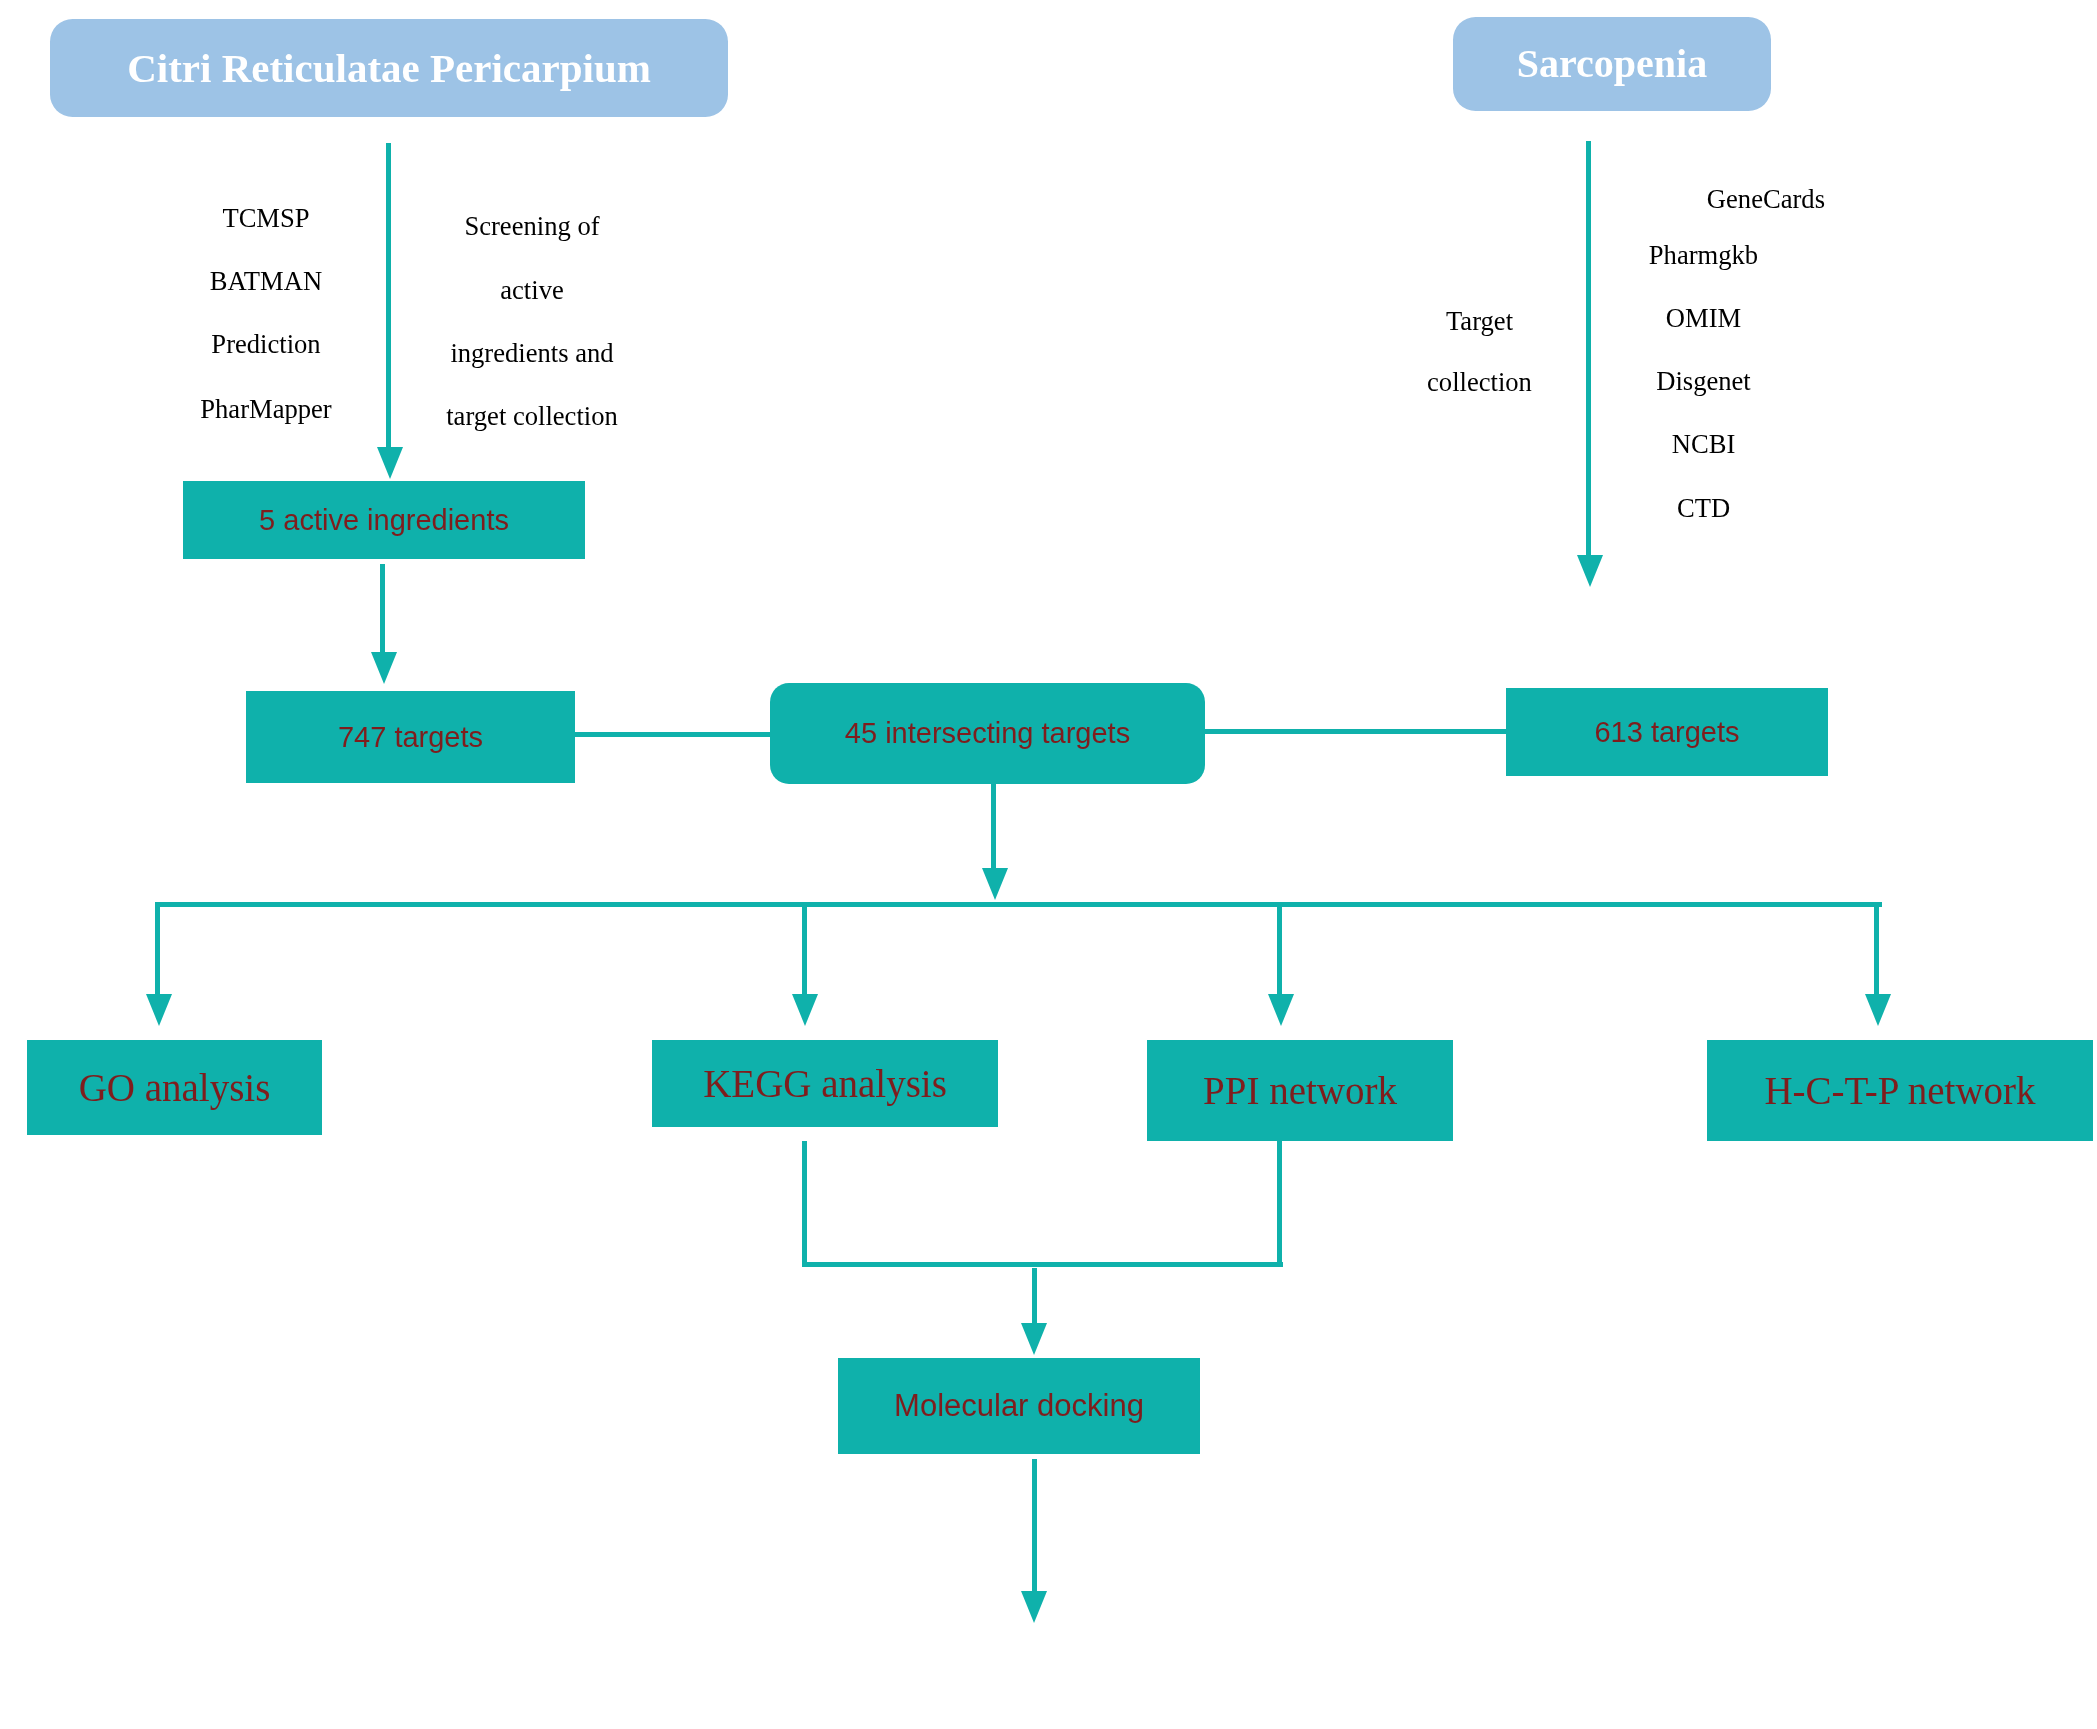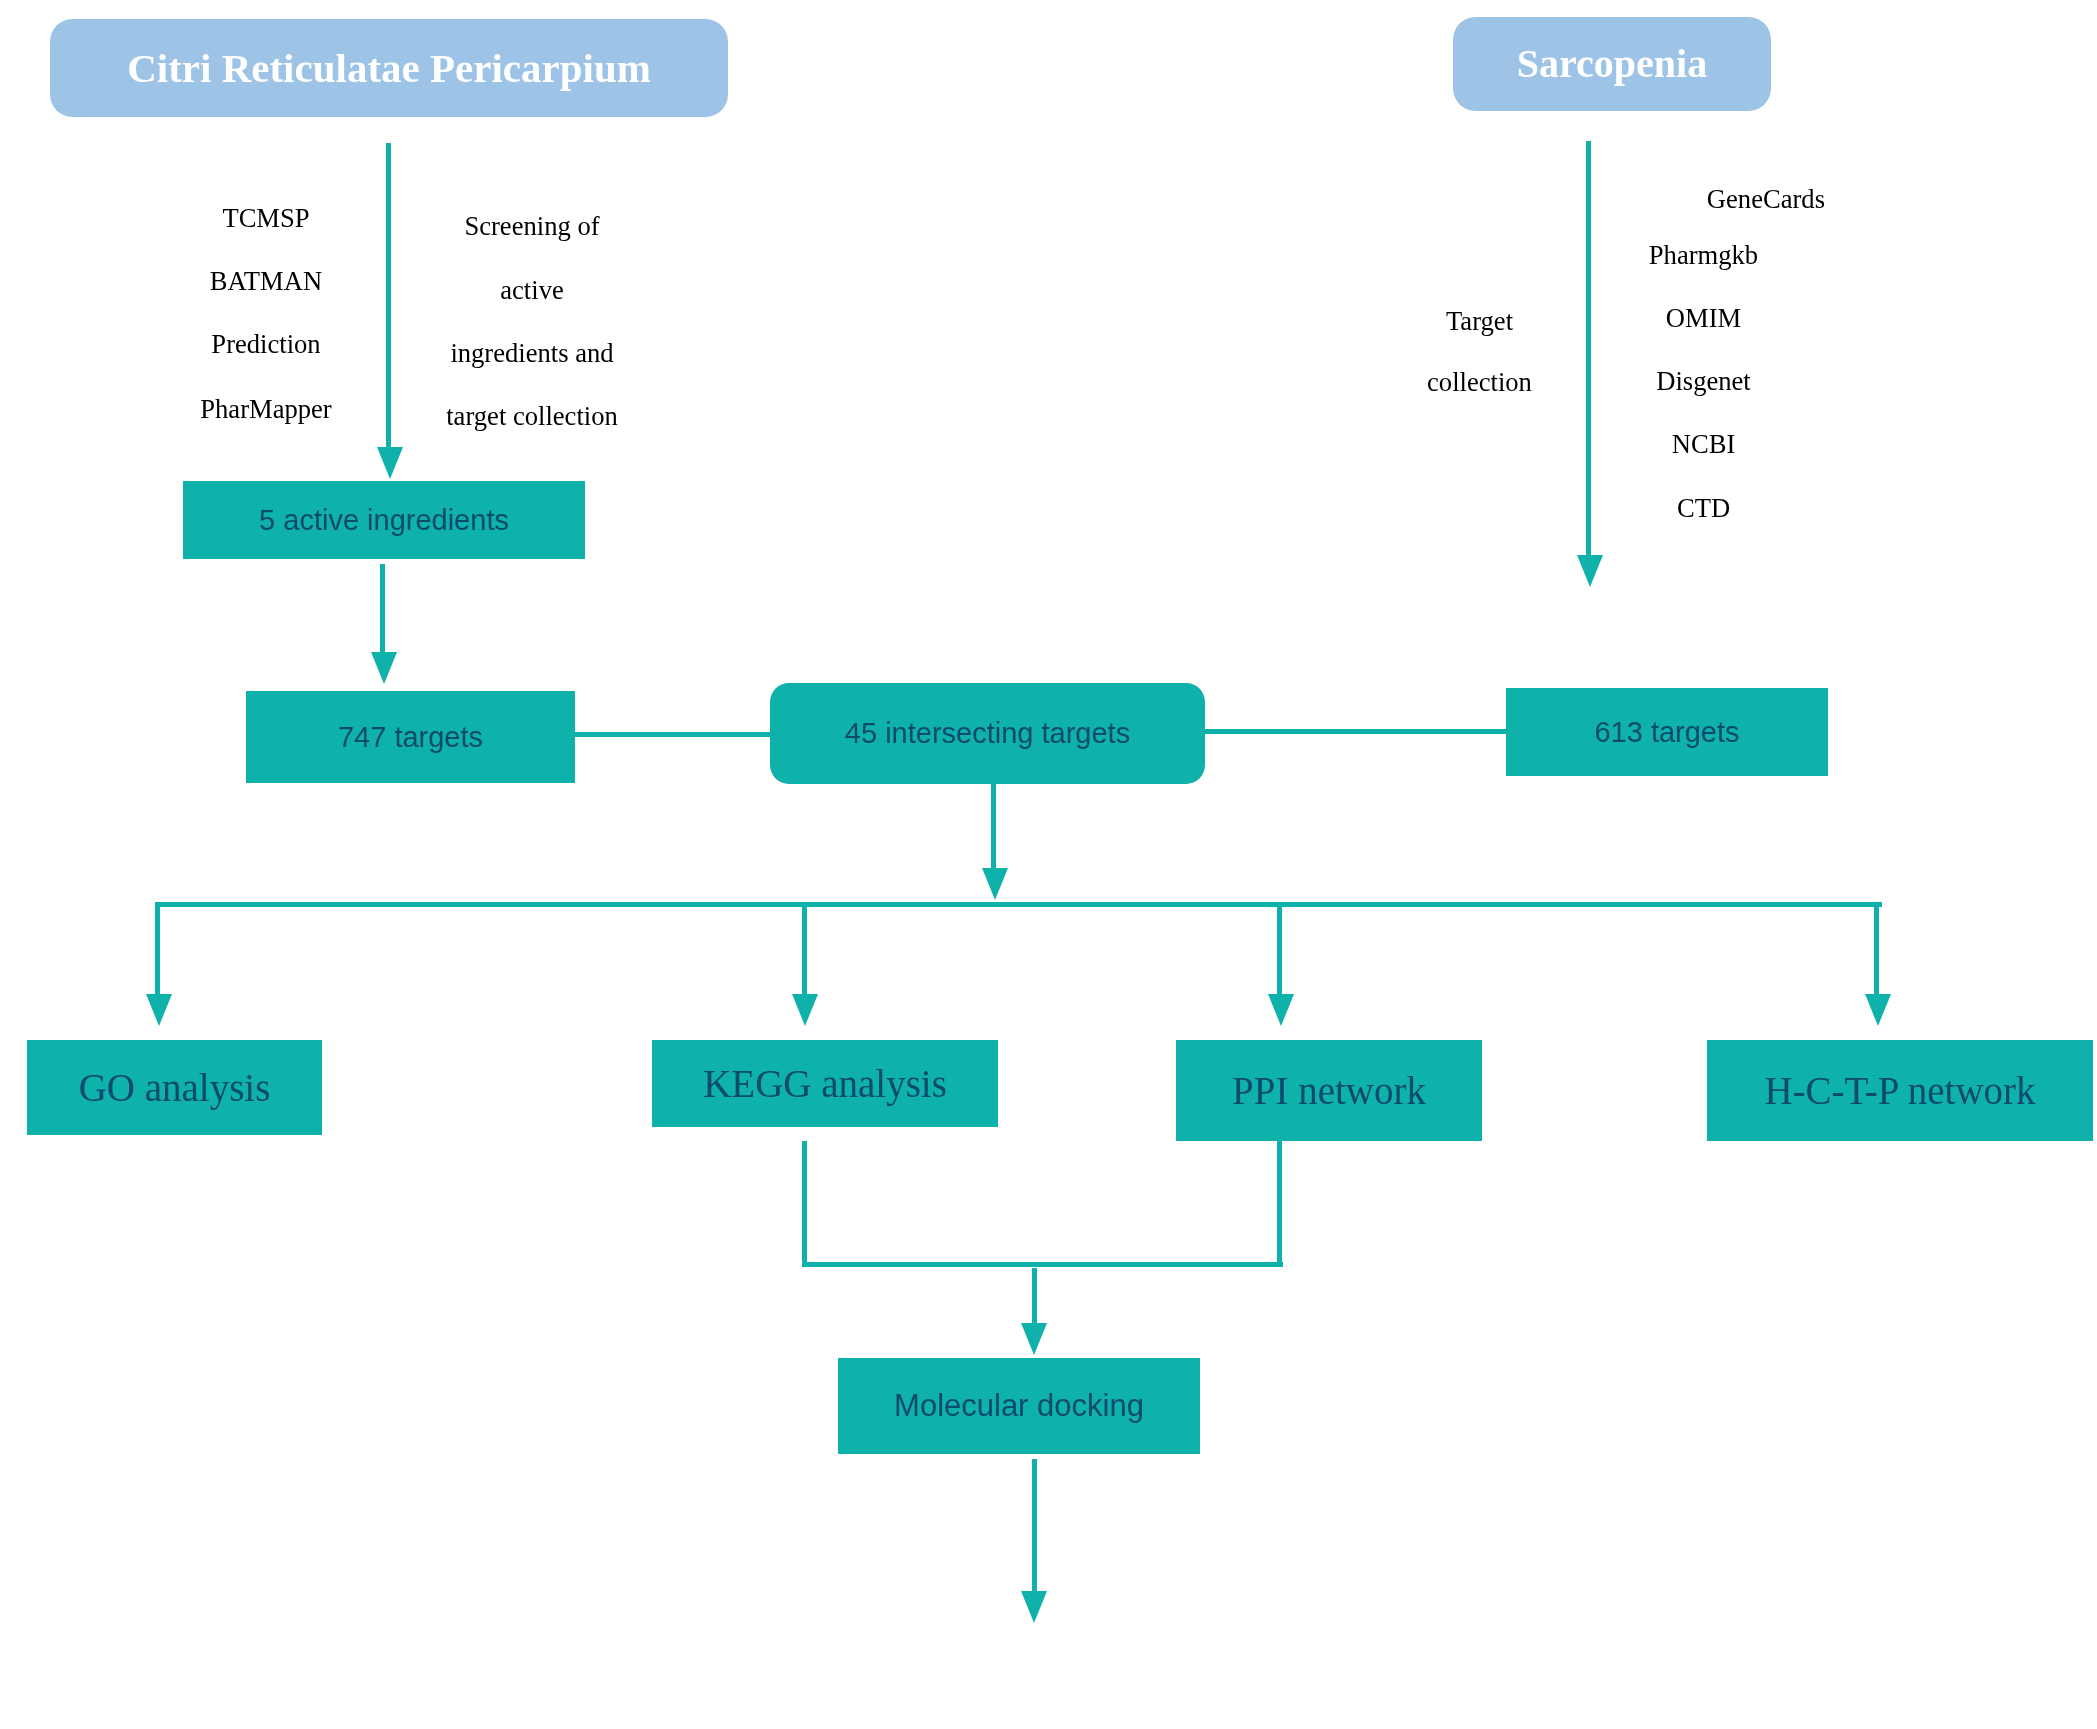--- a/index.html
+++ b/index.html
@@ -4,21 +4,21 @@
 <style>
   html,body{margin:0;padding:0;background:#ffffff;}
   #canvas{position:relative;width:2097px;height:1729px;background:#ffffff;overflow:hidden;
           font-family:"Liberation Serif",serif;}
 
   
   .box{position:absolute;display:flex;align-items:center;justify-content:center;
        text-align:center;box-sizing:border-box;}
   .blue{background:#9DC3E6;border-radius:22.6px;color:#ffffff;font-weight:bold;
         font-family:"Liberation Serif",serif;font-size:41px;}
-  .teal{background:#0FB1AB;color:#0c4a6e;}
+  .teal{background:#0FB1AB;color:#7f1d1d;}
   .sans{font-family:"Liberation Sans",sans-serif;font-size:29px;}
   .serifbox{font-family:"Liberation Serif",serif;font-size:39px;}
   .rounded{border-radius:19px;}
 
   
   .line{position:absolute;background:#0FB1AB;}
   .head-down{position:absolute;width:0;height:0;
              border-left:13.3px solid transparent;border-right:13.3px solid transparent;
              border-top:32px solid #0FB1AB;}
 
@@ -74,21 +74,21 @@
   #branch-go-head{left:146px;top:994px;}
   #branch-kegg-line{left:802px;top:902px;width:5.3px;height:93px;}
   #branch-kegg-head{left:792px;top:994px;}
   #branch-ppi-line{left:1277px;top:902px;width:5.3px;height:93px;}
   #branch-ppi-head{left:1268px;top:994px;}
   #branch-hctp-line{left:1874px;top:902px;width:5.3px;height:93px;}
   #branch-hctp-head{left:1865px;top:994px;}
 
   #box-go{left:27px;top:1040px;width:295px;height:95px;}
   #box-kegg{left:652px;top:1040px;width:346px;height:87px;}
-  #box-ppi{left:1147px;top:1040px;width:306px;height:101px;margin-left:29px;}
+  #box-ppi{left:1147px;top:1040px;width:306px;height:101px;}
   #box-hctp{left:1707px;top:1040px;width:386px;height:101px;}
 
   #merge-left{left:802px;top:1141px;width:5.3px;height:126px;}
   #merge-right{left:1277px;top:1141px;width:5.3px;height:126px;}
   #merge-h{left:802px;top:1262px;width:481px;height:5.3px;}
   #merge-down-line{left:1032px;top:1268px;width:5.3px;height:57px;}
   #merge-down-head{left:1021px;top:1323px;}
 
   #box-docking{left:838px;top:1358px;width:362px;height:96px;font-size:31px;}
   #arrow-dock-line{left:1032px;top:1459px;width:5.3px;height:133px;}

